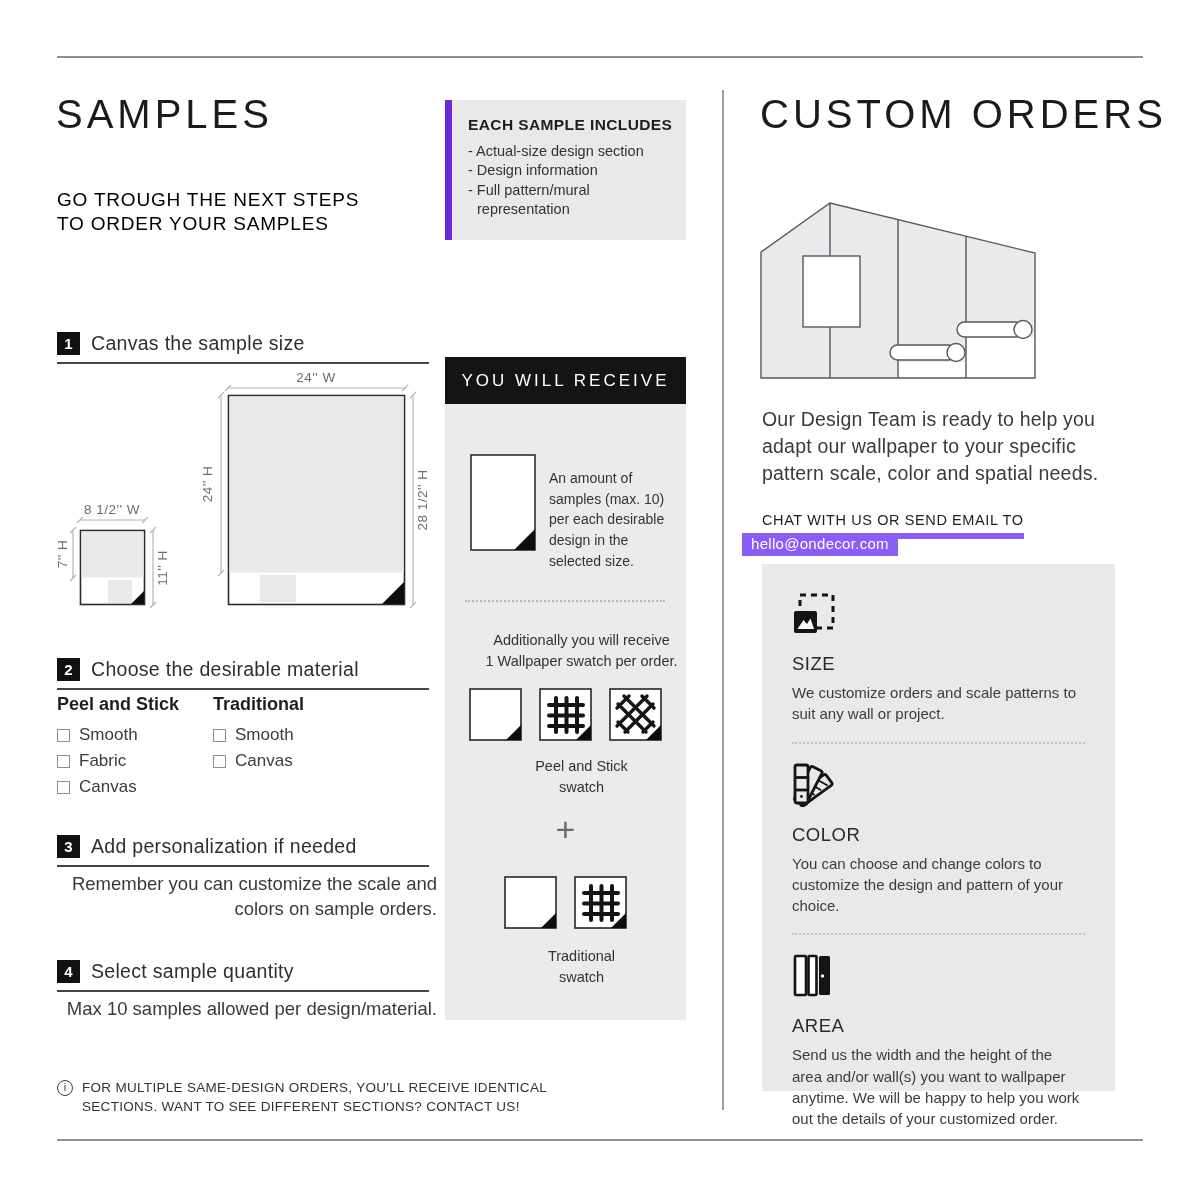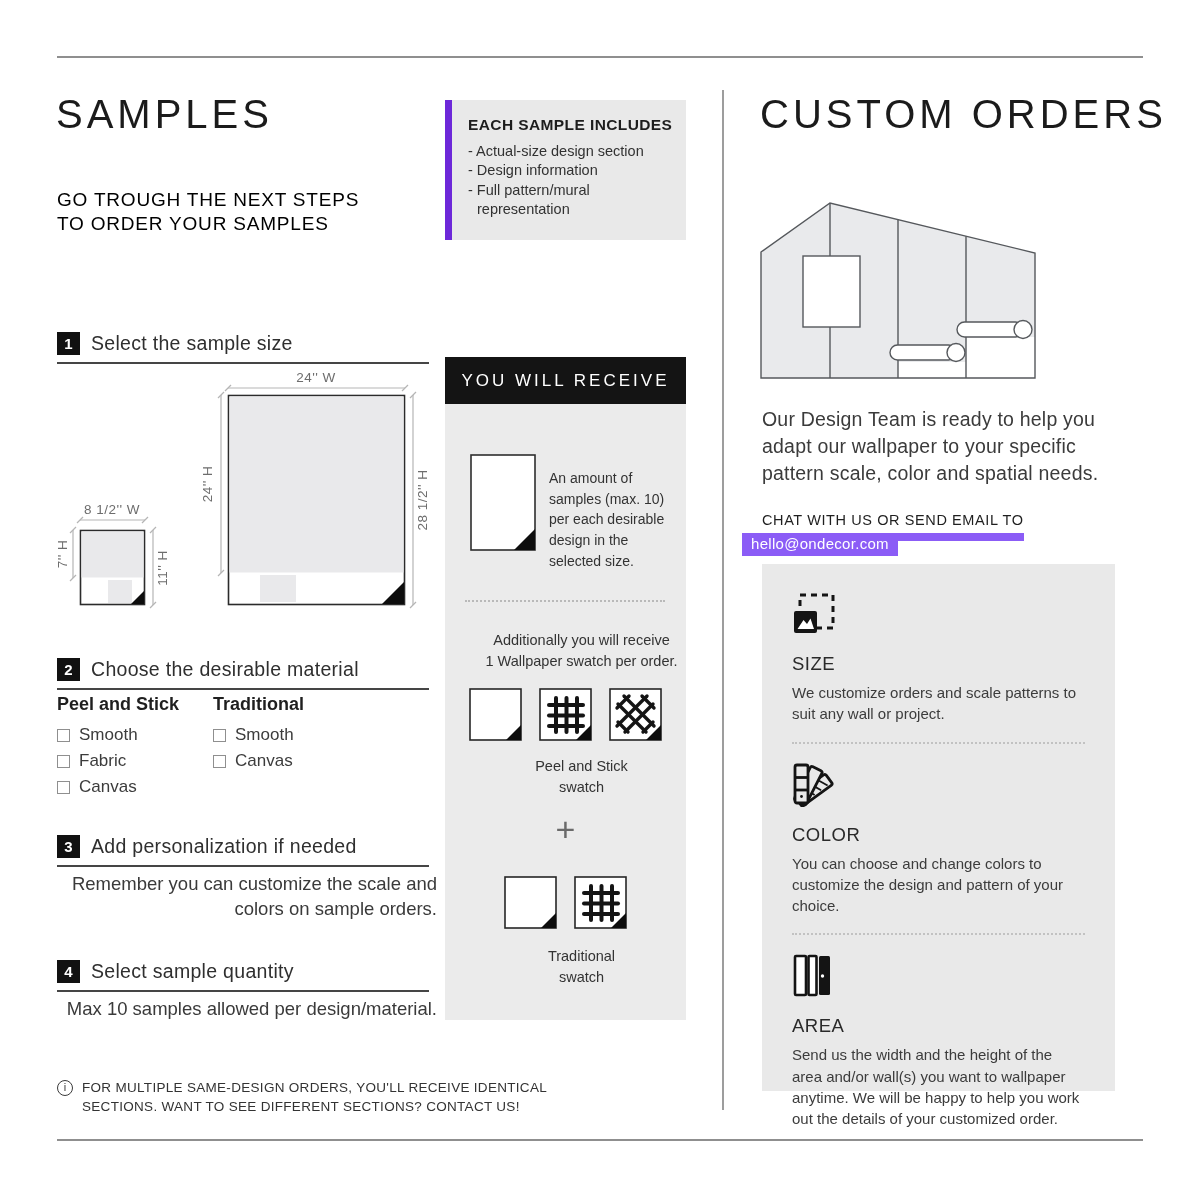--- a/index.html
+++ b/index.html
@@ -46,42 +46,42 @@
   .receive-bar { position:absolute; left:445px; top:357px; width:241px; height:47px; background:#141414; color:#fff; font-size:17px; letter-spacing:3px; display:flex; align-items:center; justify-content:center; font-weight:500; }
   .receive-panel { position:absolute; left:445px; top:404px; width:241px; height:616px; background:#ebebeb; }
   .receive-text { position:absolute; left:104px; top:64px; width:132px; font-size:14px; line-height:1.48; color:#333; }
   .dotted-div { border-top:2px dotted #b9b9b9; }
   .center-text { position:absolute; left:16px; width:241px; text-align:center; font-size:14.5px; line-height:1.45; color:#333; }
   .swatch-row { position:absolute; left:0; width:241px; display:flex; justify-content:center; gap:17px; }
   .plus-sign { position:absolute; left:0; width:241px; text-align:center; font-size:34px; font-weight:400; color:#6a6a6a; line-height:1; }
 
   
   .intro { position:absolute; left:762px; top:406px; width:368px; font-size:19.5px; line-height:1.38; color:#3b3b3b; letter-spacing:0.2px; }
-  .chat-label { position:absolute; left:762px; top:512px; font-size:14.5px; letter-spacing:0.6px; color:#1f1f1f; padding-bottom:5px; border-bottom:8px solid #8b5cf6; }
+  .chat-label { position:absolute; left:762px; top:512px; font-size:14.5px; letter-spacing:0.6px; color:#1f1f1f; padding-bottom:5px; border-bottom:6px solid #8b5cf6; }
   .email-badge { position:absolute; left:742px; top:533px; background:#8b5cf6; color:#fff; font-size:15px; padding:2px 9px 4px; letter-spacing:0.3px; }
   .custom-box { position:absolute; left:762px; top:564px; width:353px; height:527px; background:#e9e9e9; padding:28px 30px; }
   .feature-icon { margin-bottom:13px; }
   .feature-title { font-size:18.5px; color:#2a2a2a; letter-spacing:0.5px; font-weight:400; }
   .feature-body { font-size:15px; line-height:1.42; color:#3c3c3c; margin-top:7px; }
   .feature-div { border-top:2px dotted #c2c2c2; margin:17px 0 19px; }
 </style>
 </head>
 <body>
 
 <div class="h-rule" style="top:56px;"></div>
 <div class="h-rule" style="top:1139px;"></div>
 <div class="v-divider"></div>
 
 <div class="abs big-title" style="left:56px; top:92px;">SAMPLES</div>
 <div class="abs subtitle pre" style="left:57px; top:188px;">GO TROUGH THE NEXT STEPS
 TO ORDER YOUR SAMPLES</div>
 
 <div class="step-header" style="top:332px;">
   <span class="step-badge">1</span>
-  <span class="step-label">Select the sample size</span>
+  <span class="step-label">Canvas the sample size</span>
 </div>
 
 <div class="abs" style="left:57px; top:368px; width:375px; height:250px;">
   <svg width="375" height="250" viewBox="0 0 375 250">
 
     <g stroke="#b5b5b5" stroke-width="1.2">
       <line x1="171" y1="20" x2="348" y2="20"></line>
       <line x1="168" y1="23" x2="174" y2="17"></line>
         <line x1="345" y1="23" x2="351" y2="17"></line>
       <line x1="164" y1="27" x2="164" y2="205"></line>

